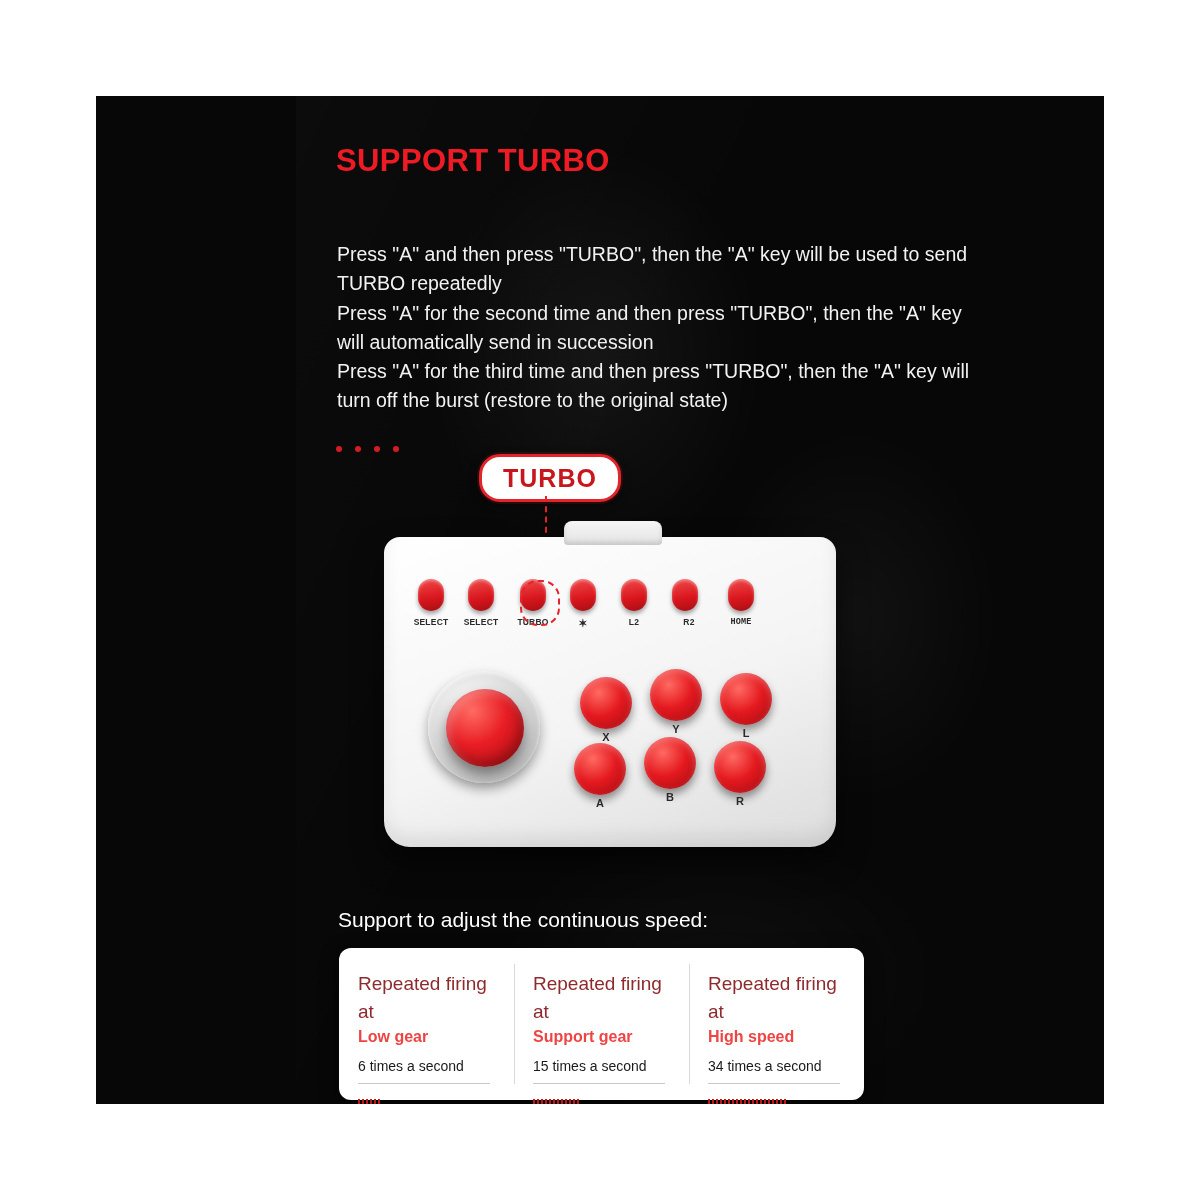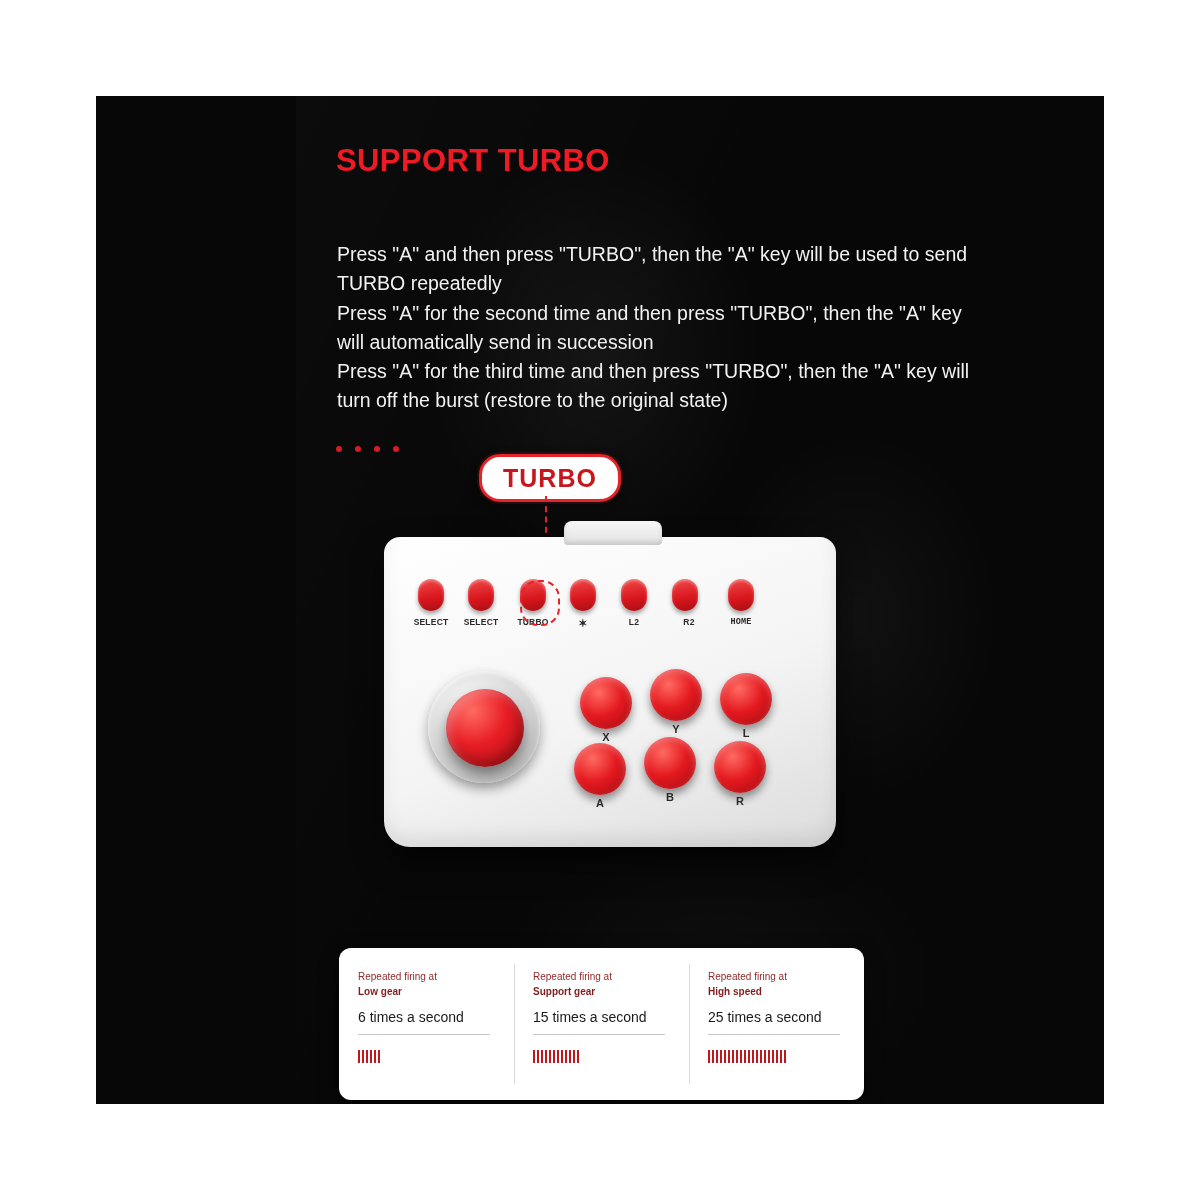--- a/index.html
+++ b/index.html
@@ -257,27 +257,27 @@
   }
   .speed-col + .speed-col::before {
     content: "";
     position: absolute;
     left: 0; top: 16px;
     width: 1px;
     height: 120px;
     background: #d9d9d9;
   }
   .sc-line1 {
-    font-size: 10px;
+    font-size: 19px;
     color: #8e2a2d;
     line-height: 1.45;
   }
   .sc-gear {
-    font-size: 10px;
-    color: #7f1d1d;
+    font-size: 16px;
+    color: #ef4444;
     font-weight: bold;
     line-height: 1.45;
   }
   .sc-rate {
     margin-top: 10px;
     font-size: 14px;
     color: #1a1a1a;
     padding-bottom: 9px;
     border-bottom: 1px solid #c9c9c9;
     display: inline-block;
@@ -371,20 +371,21 @@
         <div class="alabel" style="left:190px; top:276px;">A</div>
 
         <div class="abtn" style="left:260px; top:216px;"></div>
         <div class="alabel" style="left:260px; top:270px;">B</div>
 
         <div class="abtn" style="left:330px; top:220px;"></div>
         <div class="alabel" style="left:330px; top:274px;">R</div>
       </div>
       <div class="btn-highlight"></div>
 
+      <div class="speed-caption">Support to adjust the continuous speed:</div>
 
       <div class="speed-card">
         <div class="speed-col">
           <div class="sc-line1">Repeated firing at</div>
           <div class="sc-gear">Low gear</div>
           <div class="sc-rate">6 times a second</div>
           <div class="bars">
             <i></i>
               <i></i>
               <i></i>
@@ -408,21 +409,21 @@
               <i></i>
               <i></i>
               <i></i>
               <i></i>
               <i></i>
           </div>
         </div>
         <div class="speed-col">
           <div class="sc-line1">Repeated firing at</div>
           <div class="sc-gear">High speed</div>
-          <div class="sc-rate">25 times a second</div>
+          <div class="sc-rate">34 times a second</div>
           <div class="bars">
             <i></i>
               <i></i>
               <i></i>
               <i></i>
               <i></i>
               <i></i>
               <i></i>
               <i></i>
               <i></i>

